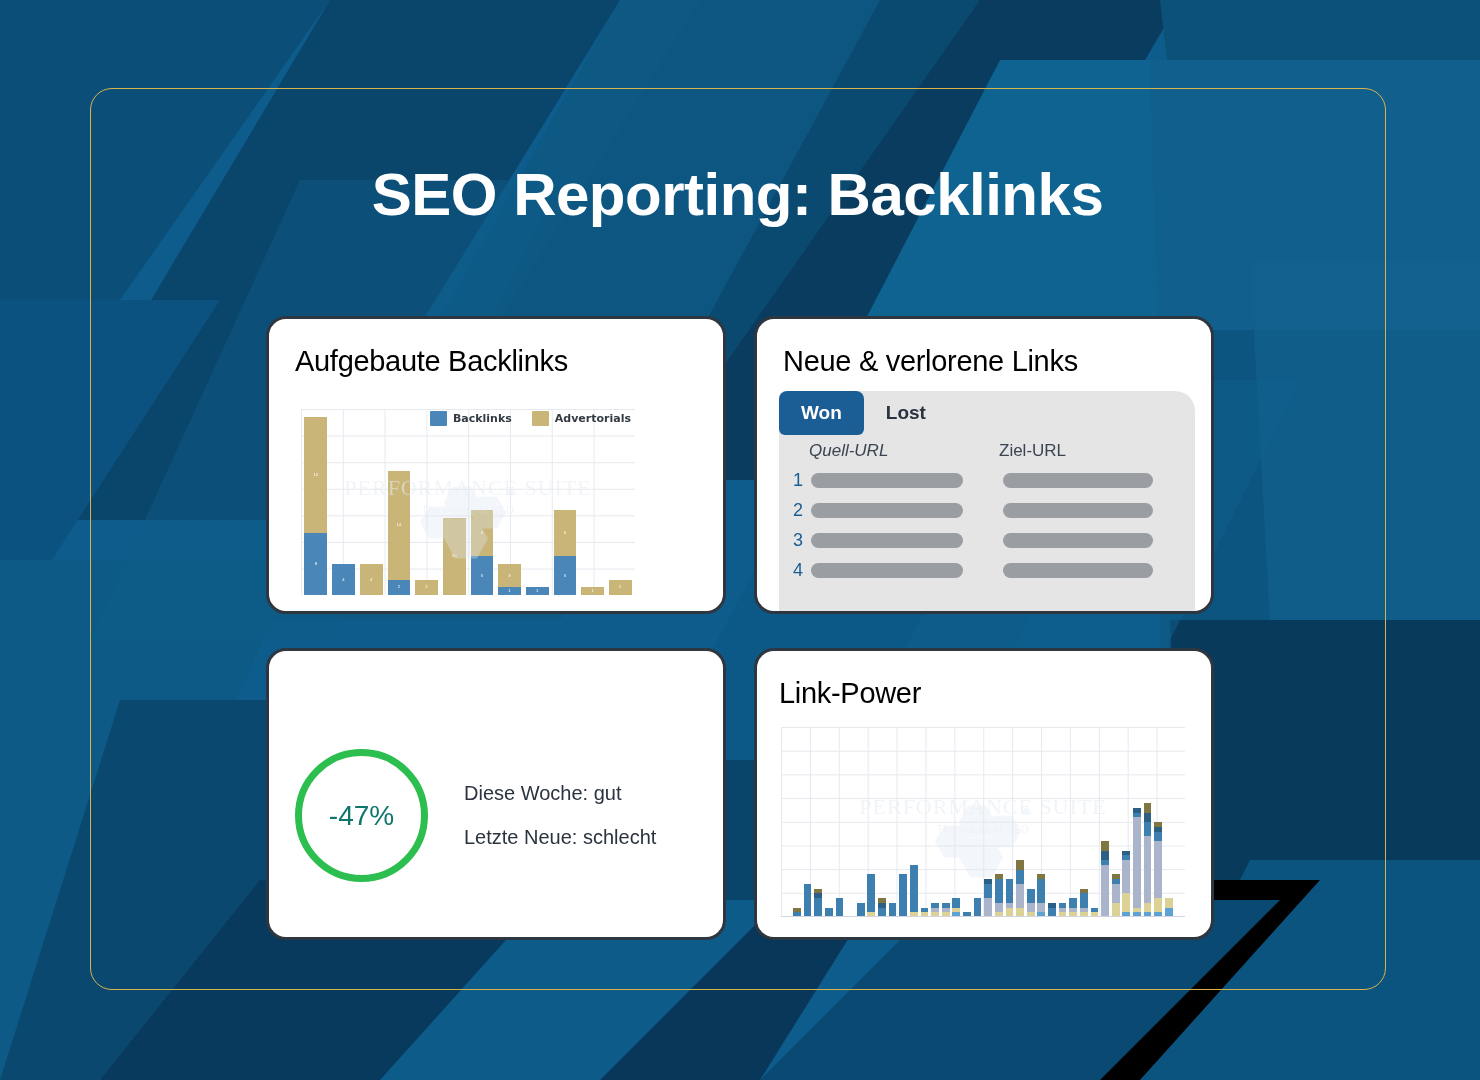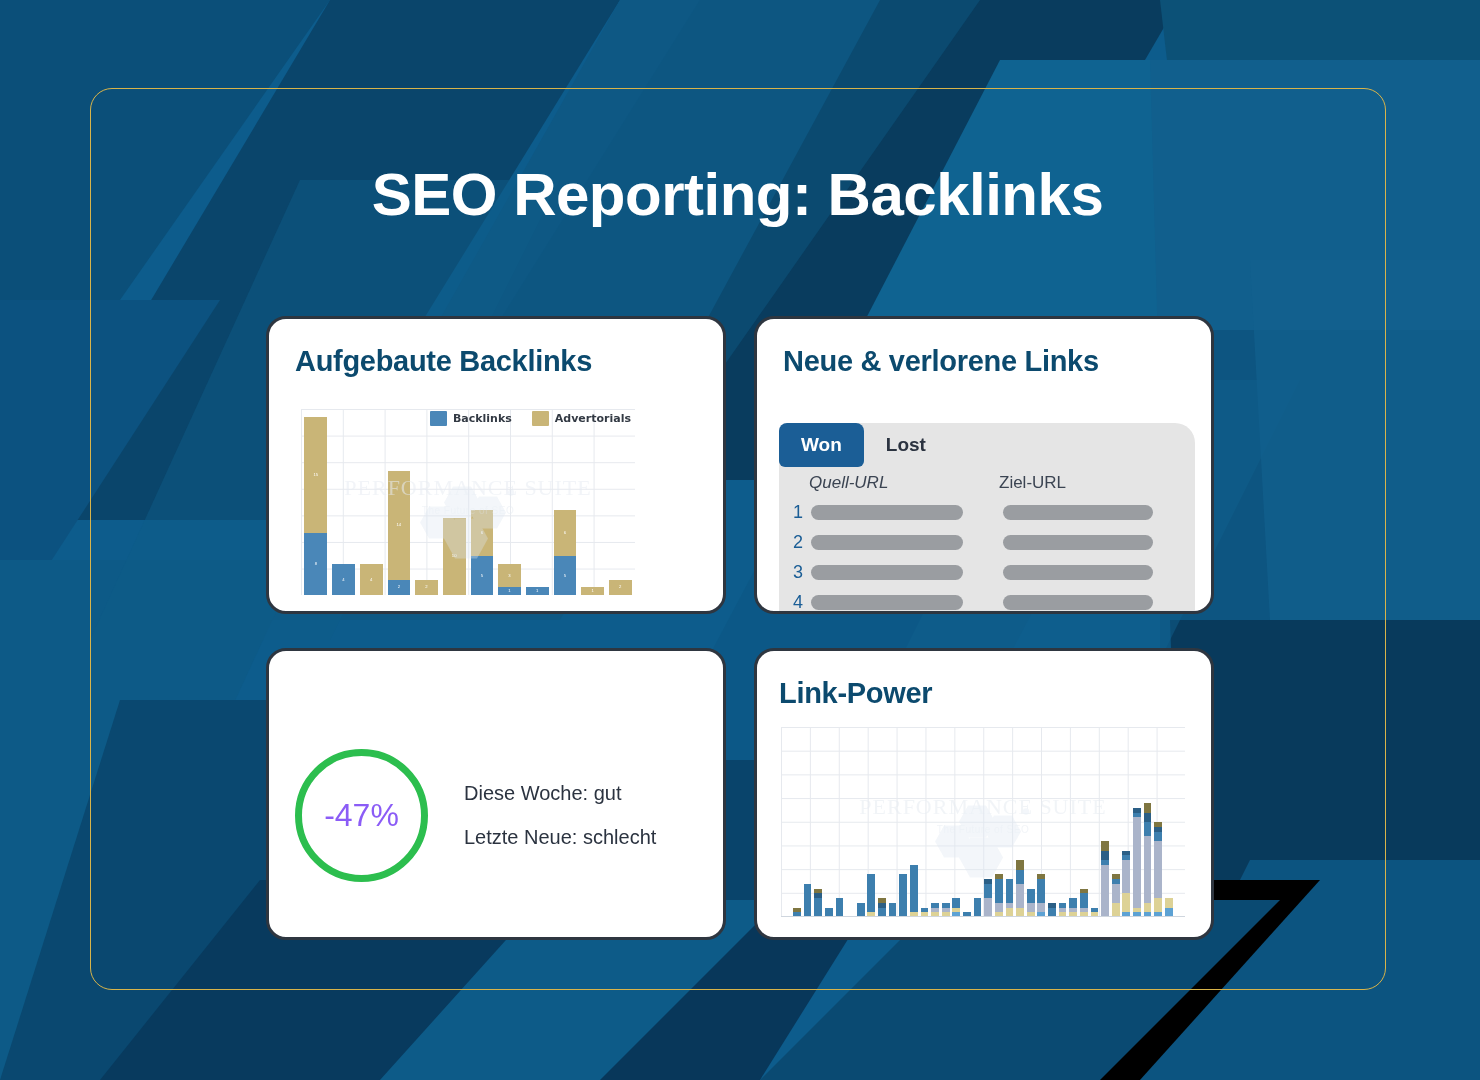--- a/index.html
+++ b/index.html
@@ -47,22 +47,22 @@
     row-gap: 34px;
   }
   .card {
     background: #ffffff;
     border: 3.2px solid #2e3640;
     border-radius: 20px;
     position: relative;
     overflow: hidden;
   }
   .card-title {
-    color: #0c4a6e;
-    font-weight: bold;
+    color: #000000;
+    font-weight: normal;
     letter-spacing: -0.3px;
   }
 
   
   #card-backlinks .card-title { font-size: 29px; margin: 26px 0 0 26px; }
   .chart1-wrap { position: absolute; left: 32px; top: 90px; width: 334px; height: 186px; }
 
   
   .plot {
     position: relative;
@@ -114,21 +114,20 @@
   .wm-blob { position: absolute; left: 50%; top: 8px; transform: translateX(-50%);
              opacity: .85; }
 
   
   #card-links .card-title { font-size: 29px; margin: 26px 0 0 26px; }
   .panel {
     position: absolute; left: 22px; top: 72px;
     width: 416px; height: 246px;
     background: #e5e5e5;
     border-radius: 20px;
-    margin-top: 32px;
   }
   .tabs { display: flex; align-items: stretch; height: 44px; }
   .tab {
     padding: 0 22px; display: flex; align-items: center;
     font-size: 19px; font-weight: bold; color: #2b3340;
   }
   .tab.active {
     background: #1b5e96; color: #ffffff;
     border-radius: 8px 8px 6px 6px;
   }
@@ -145,21 +144,21 @@
 
   
   #card-spam .card-title { font-size: 29px; margin: 26px 0 0 26px; }
   .spam-body { position: absolute; left: 26px; top: 98px; display: flex;
                align-items: center; gap: 36px; }
   .gauge {
     width: 133px; height: 133px; border-radius: 50%;
     border: 7px solid #2cbe4e;
     display: flex; align-items: center; justify-content: center;
   }
-  .gauge-value { font-size: 32px; color: #8b5cf6; }
+  .gauge-value { font-size: 28px; color: #0f766e; }
   .spam-lines { display: flex; flex-direction: column; gap: 21px; }
   .spam-line { font-size: 20px; color: #2b3340; white-space: nowrap; }
 
   
   #card-power .card-title { font-size: 29px; margin: 26px 0 0 22px; }
   .chart2-wrap { position: absolute; left: 24px; top: 76px; width: 404px; height: 190px; }
   .plot2 {
     position: relative; width: 100%; height: 100%;
     background-image:
       linear-gradient(to right, #e6e9ee 1px, transparent 1px),

